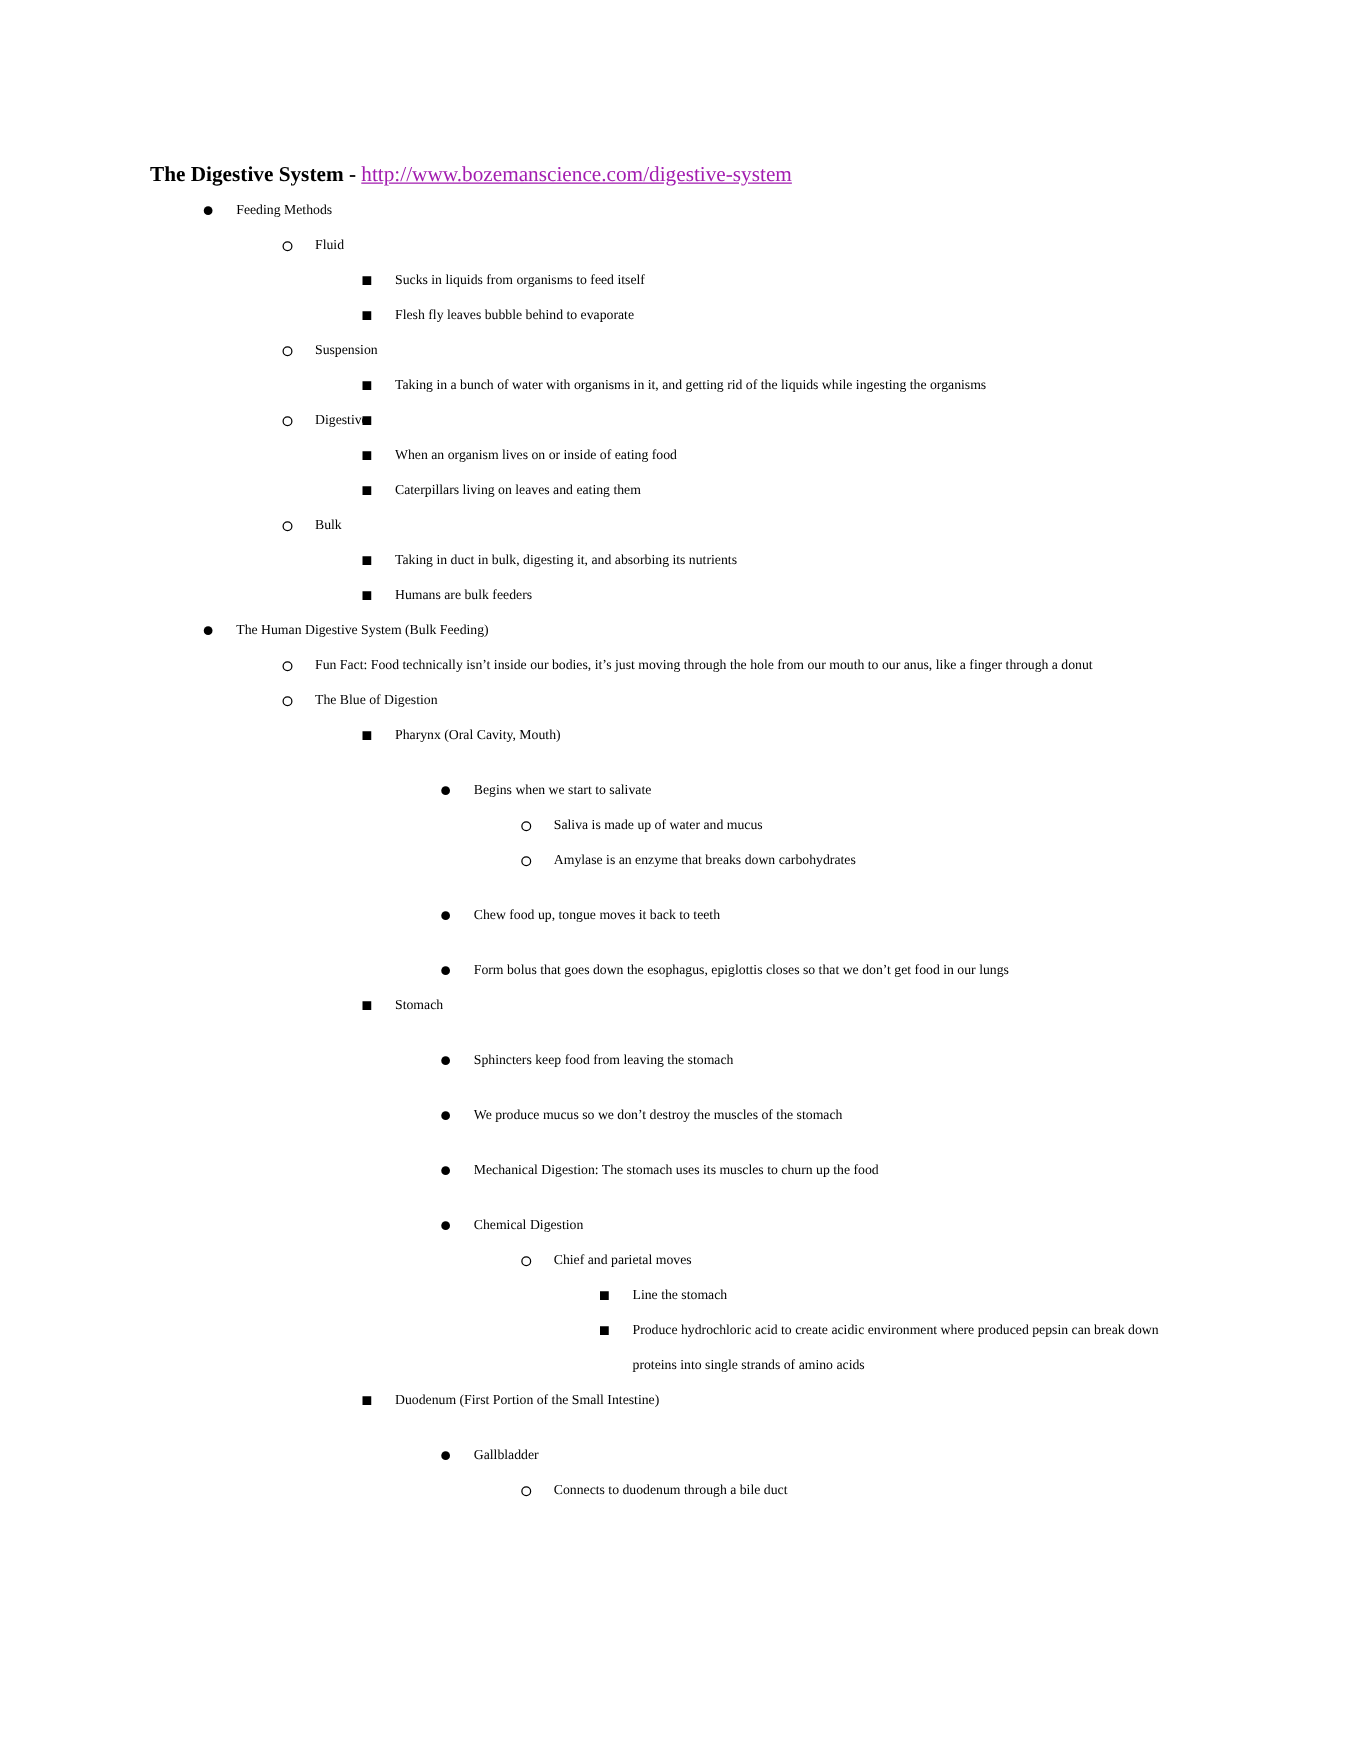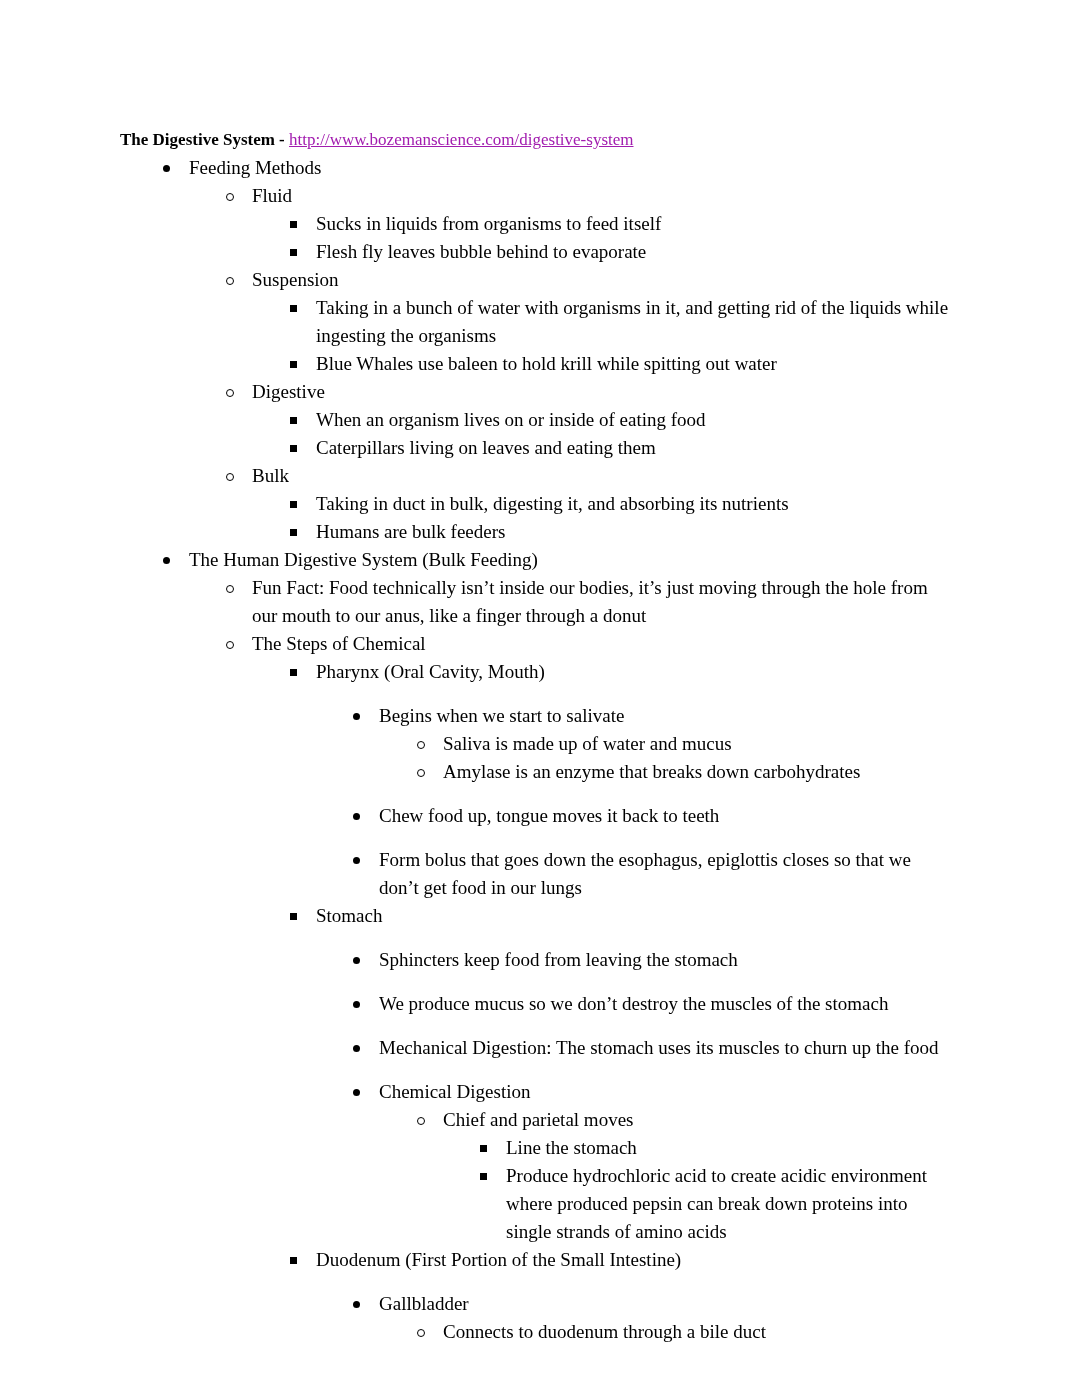--- a/index.html
+++ b/index.html
@@ -34,21 +34,21 @@
     color: #a21caf;
     text-decoration: underline;
     cursor: pointer;
   }
   .outline {
     font-size: 17px;
   }
   .li {
     position: relative;
     line-height: 28px;
-    font-size: 19px;
+    font-size: 11px;
   }
   .li .bullet {
     position: absolute;
     top: 10.5px;
     display: inline-block;
   }
   .bullet.disc {
     width: 7px; height: 7px;
     background: #000000;
     border-radius: 50%;
@@ -80,30 +80,30 @@
     <span class="title-bold">The Digestive System -</span>
     <a class="title-link" href="#">http://www.bozemanscience.com/digestive-system</a>
   </p>
   <div class="outline" id="outline">
       <div class="li level-1"><span class="bullet disc"></span><span class="li-text">Feeding Methods</span></div>
       <div class="li level-2"><span class="bullet circle"></span><span class="li-text">Fluid</span></div>
       <div class="li level-3"><span class="bullet square"></span><span class="li-text">Sucks in liquids from organisms to feed itself</span></div>
       <div class="li level-3"><span class="bullet square"></span><span class="li-text">Flesh fly leaves bubble behind to evaporate</span></div>
       <div class="li level-2"><span class="bullet circle"></span><span class="li-text">Suspension</span></div>
       <div class="li level-3"><span class="bullet square"></span><span class="li-text">Taking in a bunch of water with organisms in it, and getting rid of the liquids while ingesting the organisms</span></div>
-      <div class="li level-3"><span class="bullet square"></span><span class="li-text">Blue Whales use baleen to hold krill while spitting out water</span></div>
+      <div class="li level-3"><span class="bullet square"></span></div>
       <div class="li level-2"><span class="bullet circle"></span><span class="li-text">Digestive</span></div>
       <div class="li level-3"><span class="bullet square"></span><span class="li-text">When an organism lives on or inside of eating food</span></div>
       <div class="li level-3"><span class="bullet square"></span><span class="li-text">Caterpillars living on leaves and eating them</span></div>
       <div class="li level-2"><span class="bullet circle"></span><span class="li-text">Bulk</span></div>
       <div class="li level-3"><span class="bullet square"></span><span class="li-text">Taking in duct in bulk, digesting it, and absorbing its nutrients</span></div>
       <div class="li level-3"><span class="bullet square"></span><span class="li-text">Humans are bulk feeders</span></div>
       <div class="li level-1"><span class="bullet disc"></span><span class="li-text">The Human Digestive System (Bulk Feeding)</span></div>
       <div class="li level-2"><span class="bullet circle"></span><span class="li-text">Fun Fact: Food technically isn’t inside our bodies, it’s just moving through the hole from our mouth to our anus, like a finger through a donut</span></div>
-      <div class="li level-2"><span class="bullet circle"></span><span class="li-text">The Steps of Chemical</span></div>
+      <div class="li level-2"><span class="bullet circle"></span><span class="li-text">The Blue of Digestion</span></div>
       <div class="li level-3"><span class="bullet square"></span><span class="li-text">Pharynx (Oral Cavity, Mouth)</span></div>
       <div class="li level-4"><span class="bullet disc"></span><span class="li-text">Begins when we start to salivate</span></div>
       <div class="li level-5"><span class="bullet circle"></span><span class="li-text">Saliva is made up of water and mucus</span></div>
       <div class="li level-5"><span class="bullet circle"></span><span class="li-text">Amylase is an enzyme that breaks down carbohydrates</span></div>
       <div class="li level-4"><span class="bullet disc"></span><span class="li-text">Chew food up, tongue moves it back to teeth</span></div>
       <div class="li level-4"><span class="bullet disc"></span><span class="li-text">Form bolus that goes down the esophagus, epiglottis closes so that we don’t get food in our lungs</span></div>
       <div class="li level-3"><span class="bullet square"></span><span class="li-text">Stomach</span></div>
       <div class="li level-4"><span class="bullet disc"></span><span class="li-text">Sphincters keep food from leaving the stomach</span></div>
       <div class="li level-4"><span class="bullet disc"></span><span class="li-text">We produce mucus so we don’t destroy the muscles of the stomach</span></div>
       <div class="li level-4"><span class="bullet disc"></span><span class="li-text">Mechanical Digestion: The stomach uses its muscles to churn up the food</span></div>

